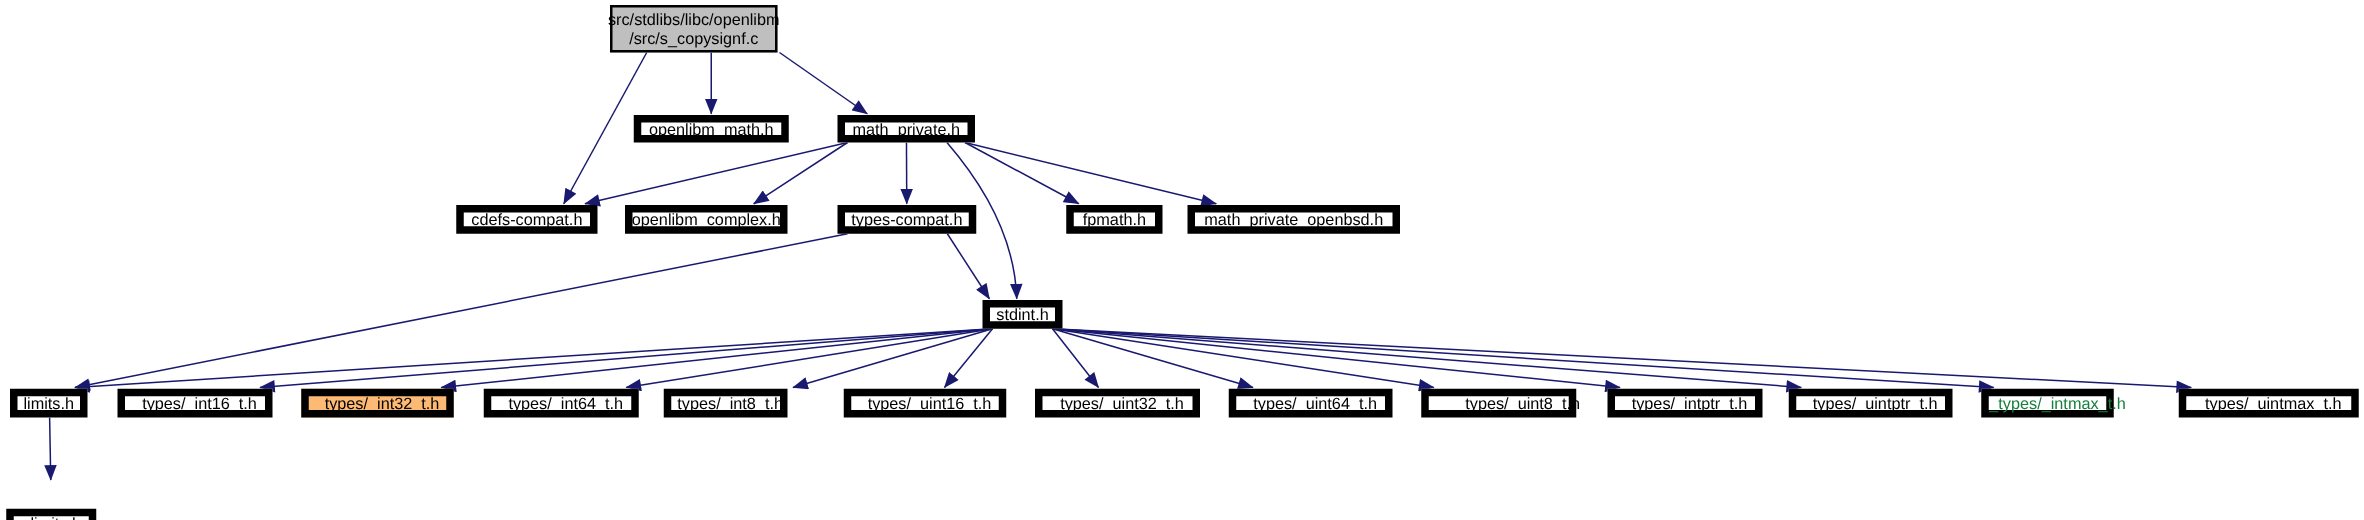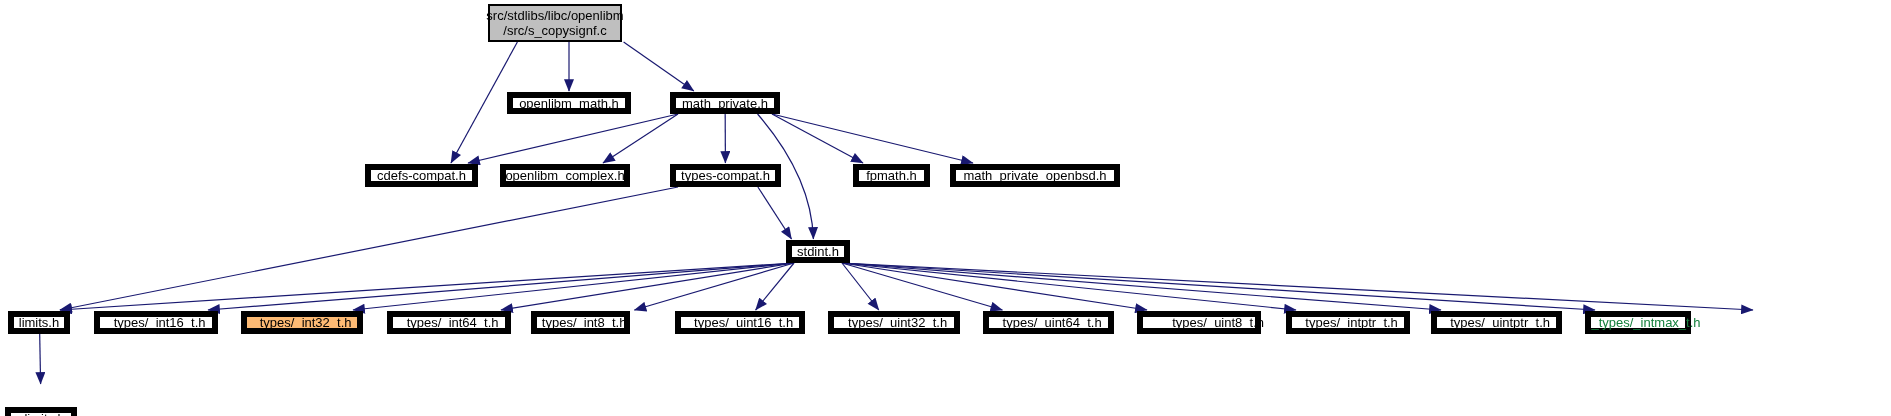--- a/index.html
+++ b/index.html
@@ -93,14 +93,15 @@
     <div class="node" style="left: 241px; top: 311px; width: 122px; height: 23px; background: #fdba74; border-color: rgb(0, 0, 0); color: rgb(0, 0, 0);">_types/_int32_t.h</div>
     <div class="node" style="left: 387px; top: 311px; width: 124px; height: 23px; background: rgb(255, 255, 255); border-color: rgb(0, 0, 0); color: rgb(0, 0, 0);">_types/_int64_t.h</div>
     <div class="node" style="left: 531px; top: 311px; width: 99px; height: 23px; background: rgb(255, 255, 255); border-color: rgb(0, 0, 0); color: rgb(0, 0, 0);">_types/_int8_t.h</div>
     <div class="node" style="left: 675px; top: 311px; width: 130px; height: 23px; background: rgb(255, 255, 255); border-color: rgb(0, 0, 0); color: rgb(0, 0, 0);">_types/_uint16_t.h</div>
     <div class="node" style="left: 828px; top: 311px; width: 132px; height: 23px; background: rgb(255, 255, 255); border-color: rgb(0, 0, 0); color: rgb(0, 0, 0);">_types/_uint32_t.h</div>
     <div class="node" style="left: 983px; top: 311px; width: 131px; height: 23px; background: rgb(255, 255, 255); border-color: rgb(0, 0, 0); color: rgb(0, 0, 0);">_types/_uint64_t.h</div>
     <div class="node" style="left: 1137px; top: 311px; width: 124px; height: 23px; background: rgb(255, 255, 255); border-color: rgb(0, 0, 0); color: rgb(0, 0, 0); padding-left: 31px;">_types/_uint8_t.h</div>
     <div class="node" style="left: 1286px; top: 311px; width: 124px; height: 23px; background: rgb(255, 255, 255); border-color: rgb(0, 0, 0); color: rgb(0, 0, 0);">_types/_intptr_t.h</div>
     <div class="node" style="left: 1431px; top: 311px; width: 131px; height: 23px; background: rgb(255, 255, 255); border-color: rgb(0, 0, 0); color: rgb(0, 0, 0);">_types/_uintptr_t.h</div>
     <div class="node" style="left: 1585px; top: 311px; width: 106px; height: 23px; background: rgb(255, 255, 255); border-color: rgb(0, 0, 0); color: #15803d; padding-left: 16px;">_types/_intmax_t.h</div>
+    <div class="node" style="left: 1743px; top: 311px; width: 144px; height: 23px; background: rgb(255, 255, 255); border-color: rgb(0, 0, 0); color: rgb(0, 0, 0);">_types/_uintmax_t.h</div>
     <div class="node" style="left: 5px; top: 407px; width: 72px; height: 23px; background: rgb(255, 255, 255); border-color: rgb(0, 0, 0); color: rgb(0, 0, 0);">_limits.h</div>
   </div>
 
 </body></html>

